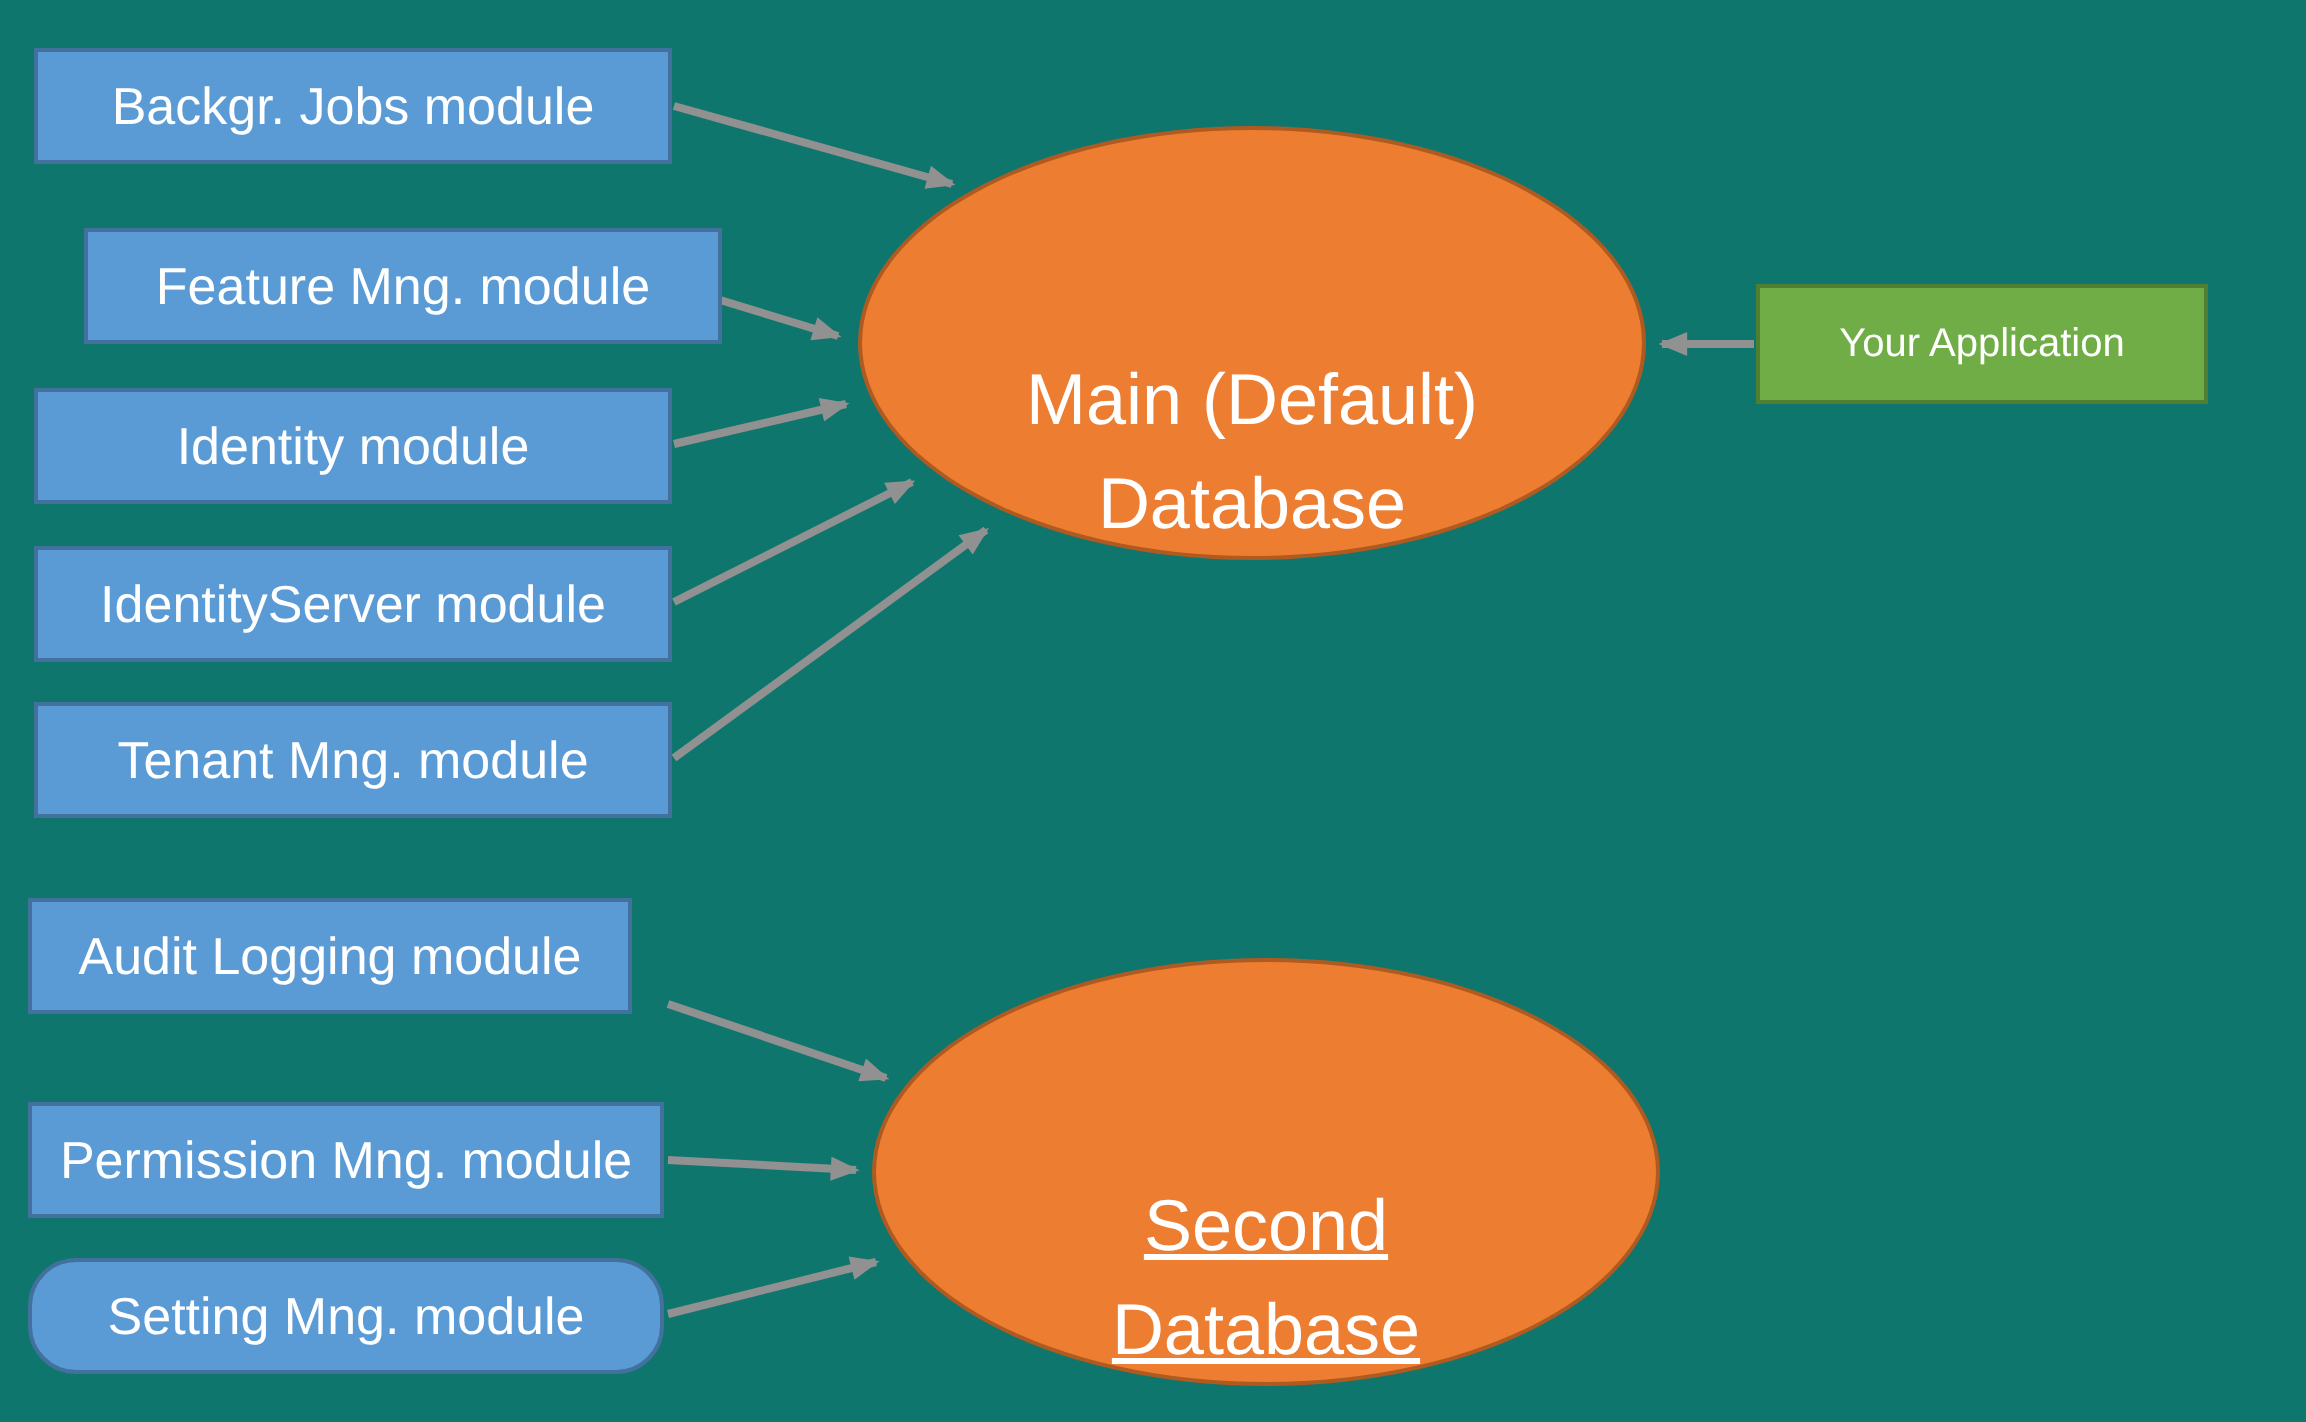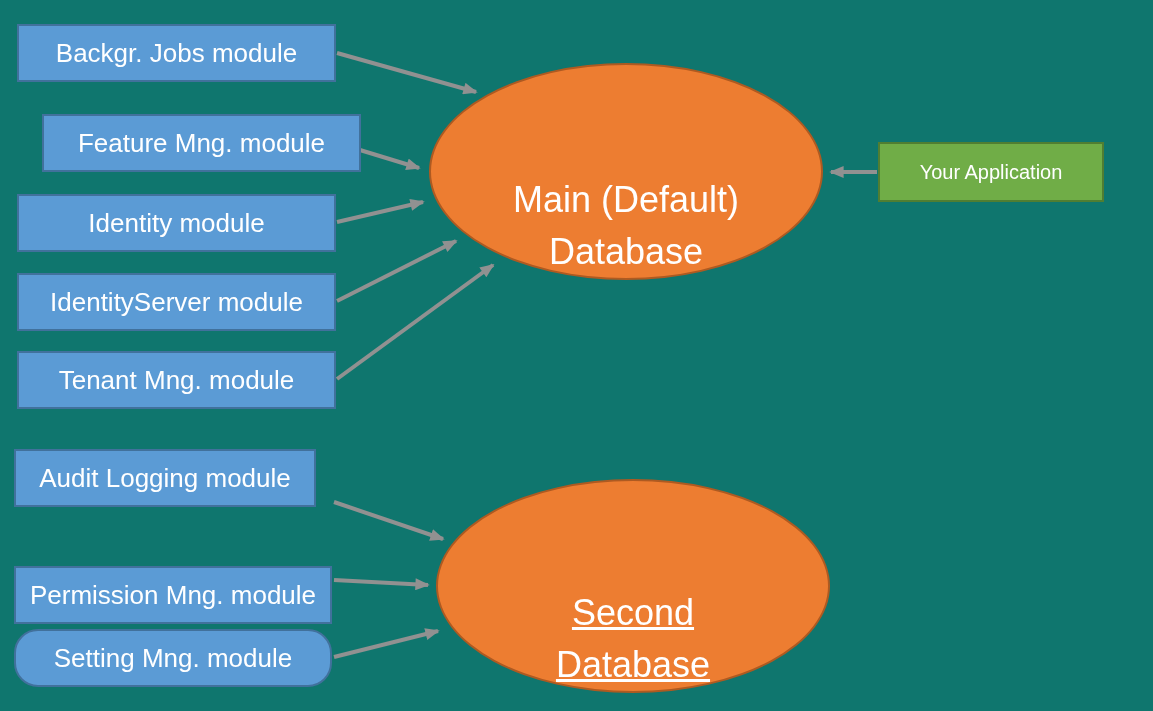--- a/index.html
+++ b/index.html
@@ -98,21 +98,21 @@
   <div class="node module" style="left:17px; top:351px;">
     <span>Tenant Mng. module</span>
   </div>
   <div class="node module" style="left:17px; top:273px;">
     <span>IdentityServer module</span>
   </div>
 
   <div class="node module" style="left:14px; top:449px; width:302px;">
     <span>Audit Logging module</span>
   </div>
-  <div class="node module" style="left:14px; top:551px; width:318px;margin-top:15px;">
+  <div class="node module" style="left:14px; top:551px; width:318px;">
     <span>Permission Mng. module</span>
   </div>
   <div class="node module" style="left:14px; top:629px; width:318px;border-radius:24px;">
     <span>Setting Mng. module</span>
   </div>
 
   <div class="node db" style="left:429px; top:63px;">
     <span>Main (Default)</span>
     <span>Database</span>
   </div>

